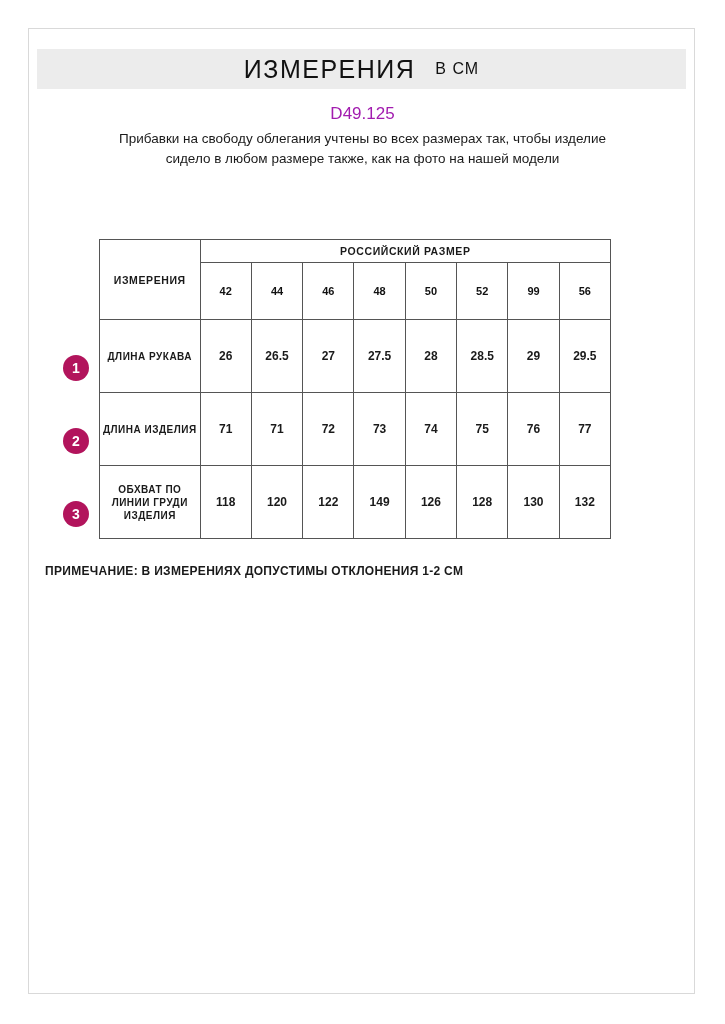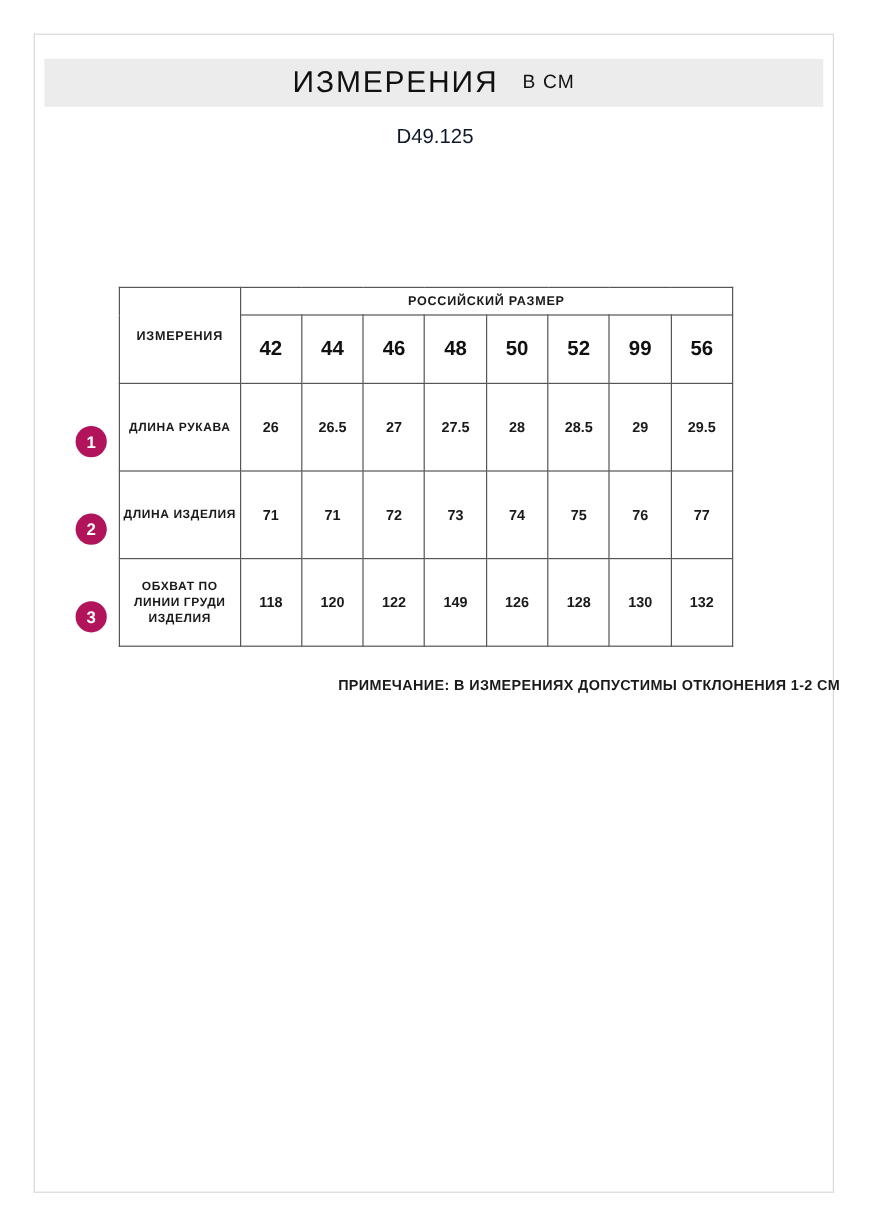--- a/index.html
+++ b/index.html
@@ -63,21 +63,21 @@
     color: #111;
     padding-left: 6px;
   }
   .code {
     position: absolute;
     left: 0;
     top: 75px;
     width: 667px;
     text-align: center;
     font-size: 17px;
-    color: #0f172a;
+    color: #a21caf;
   }
   .subtitle {
     position: absolute;
     left: 70px;
     top: 100px;
     width: 527px;
     text-align: center;
     font-size: 13.5px;
     line-height: 20px;
     color: #1a1a1a;
@@ -111,21 +111,21 @@
     letter-spacing: 0.6px;
     color: #1a1a1a;
   }
   .label-head {
     font-size: 10.5px;
     letter-spacing: 0.6px;
     color: #1a1a1a;
   }
   .size-head {
     height: 56px;
-    font-size: 17px;
+    font-size: 11px;
     font-weight: bold;
     color: #111;
   }
   .row-label {
     font-size: 10px;
     letter-spacing: 0.5px;
     line-height: 13px;
     color: #1a1a1a;
     padding: 4px 3px;
   }
@@ -149,42 +149,43 @@
     align-items: center;
     justify-content: center;
     left: 34px;
   }
   .b1 { top: 326px; }
   .b2 { top: 399px; }
   .b3 { top: 472px; }
 
   .note {
     position: absolute;
-    left: 4px;
+    left: 16px;
     top: 535px;
     width: 667px;
-    text-align: right;
+    text-align: left;
     font-size: 12px;
     font-weight: bold;
     letter-spacing: 0.3px;
     color: #1a1a1a;
   }
 </style>
 </head>
 <body>
 
 <div class="page">
 
   <div class="header-band"></div>
   <div class="header-text">
     <span class="w1">ИЗМЕРЕНИЯ</span>
     <span class="w3">В СМ</span>
   </div>
 
   <div class="code">D49.125</div>
+  <div class="subtitle">Прибавки на свободу облегания учтены во всех размерах так, чтобы изделие сидело в любом размере также, как на фото на нашей модели</div>
 
   <div class="table-wrap">
     <table class="meas">
       <colgroup>
         <col class="col-label">
         <col class="col-size">
           <col class="col-size">
           <col class="col-size">
           <col class="col-size">
         <col class="col-size">

